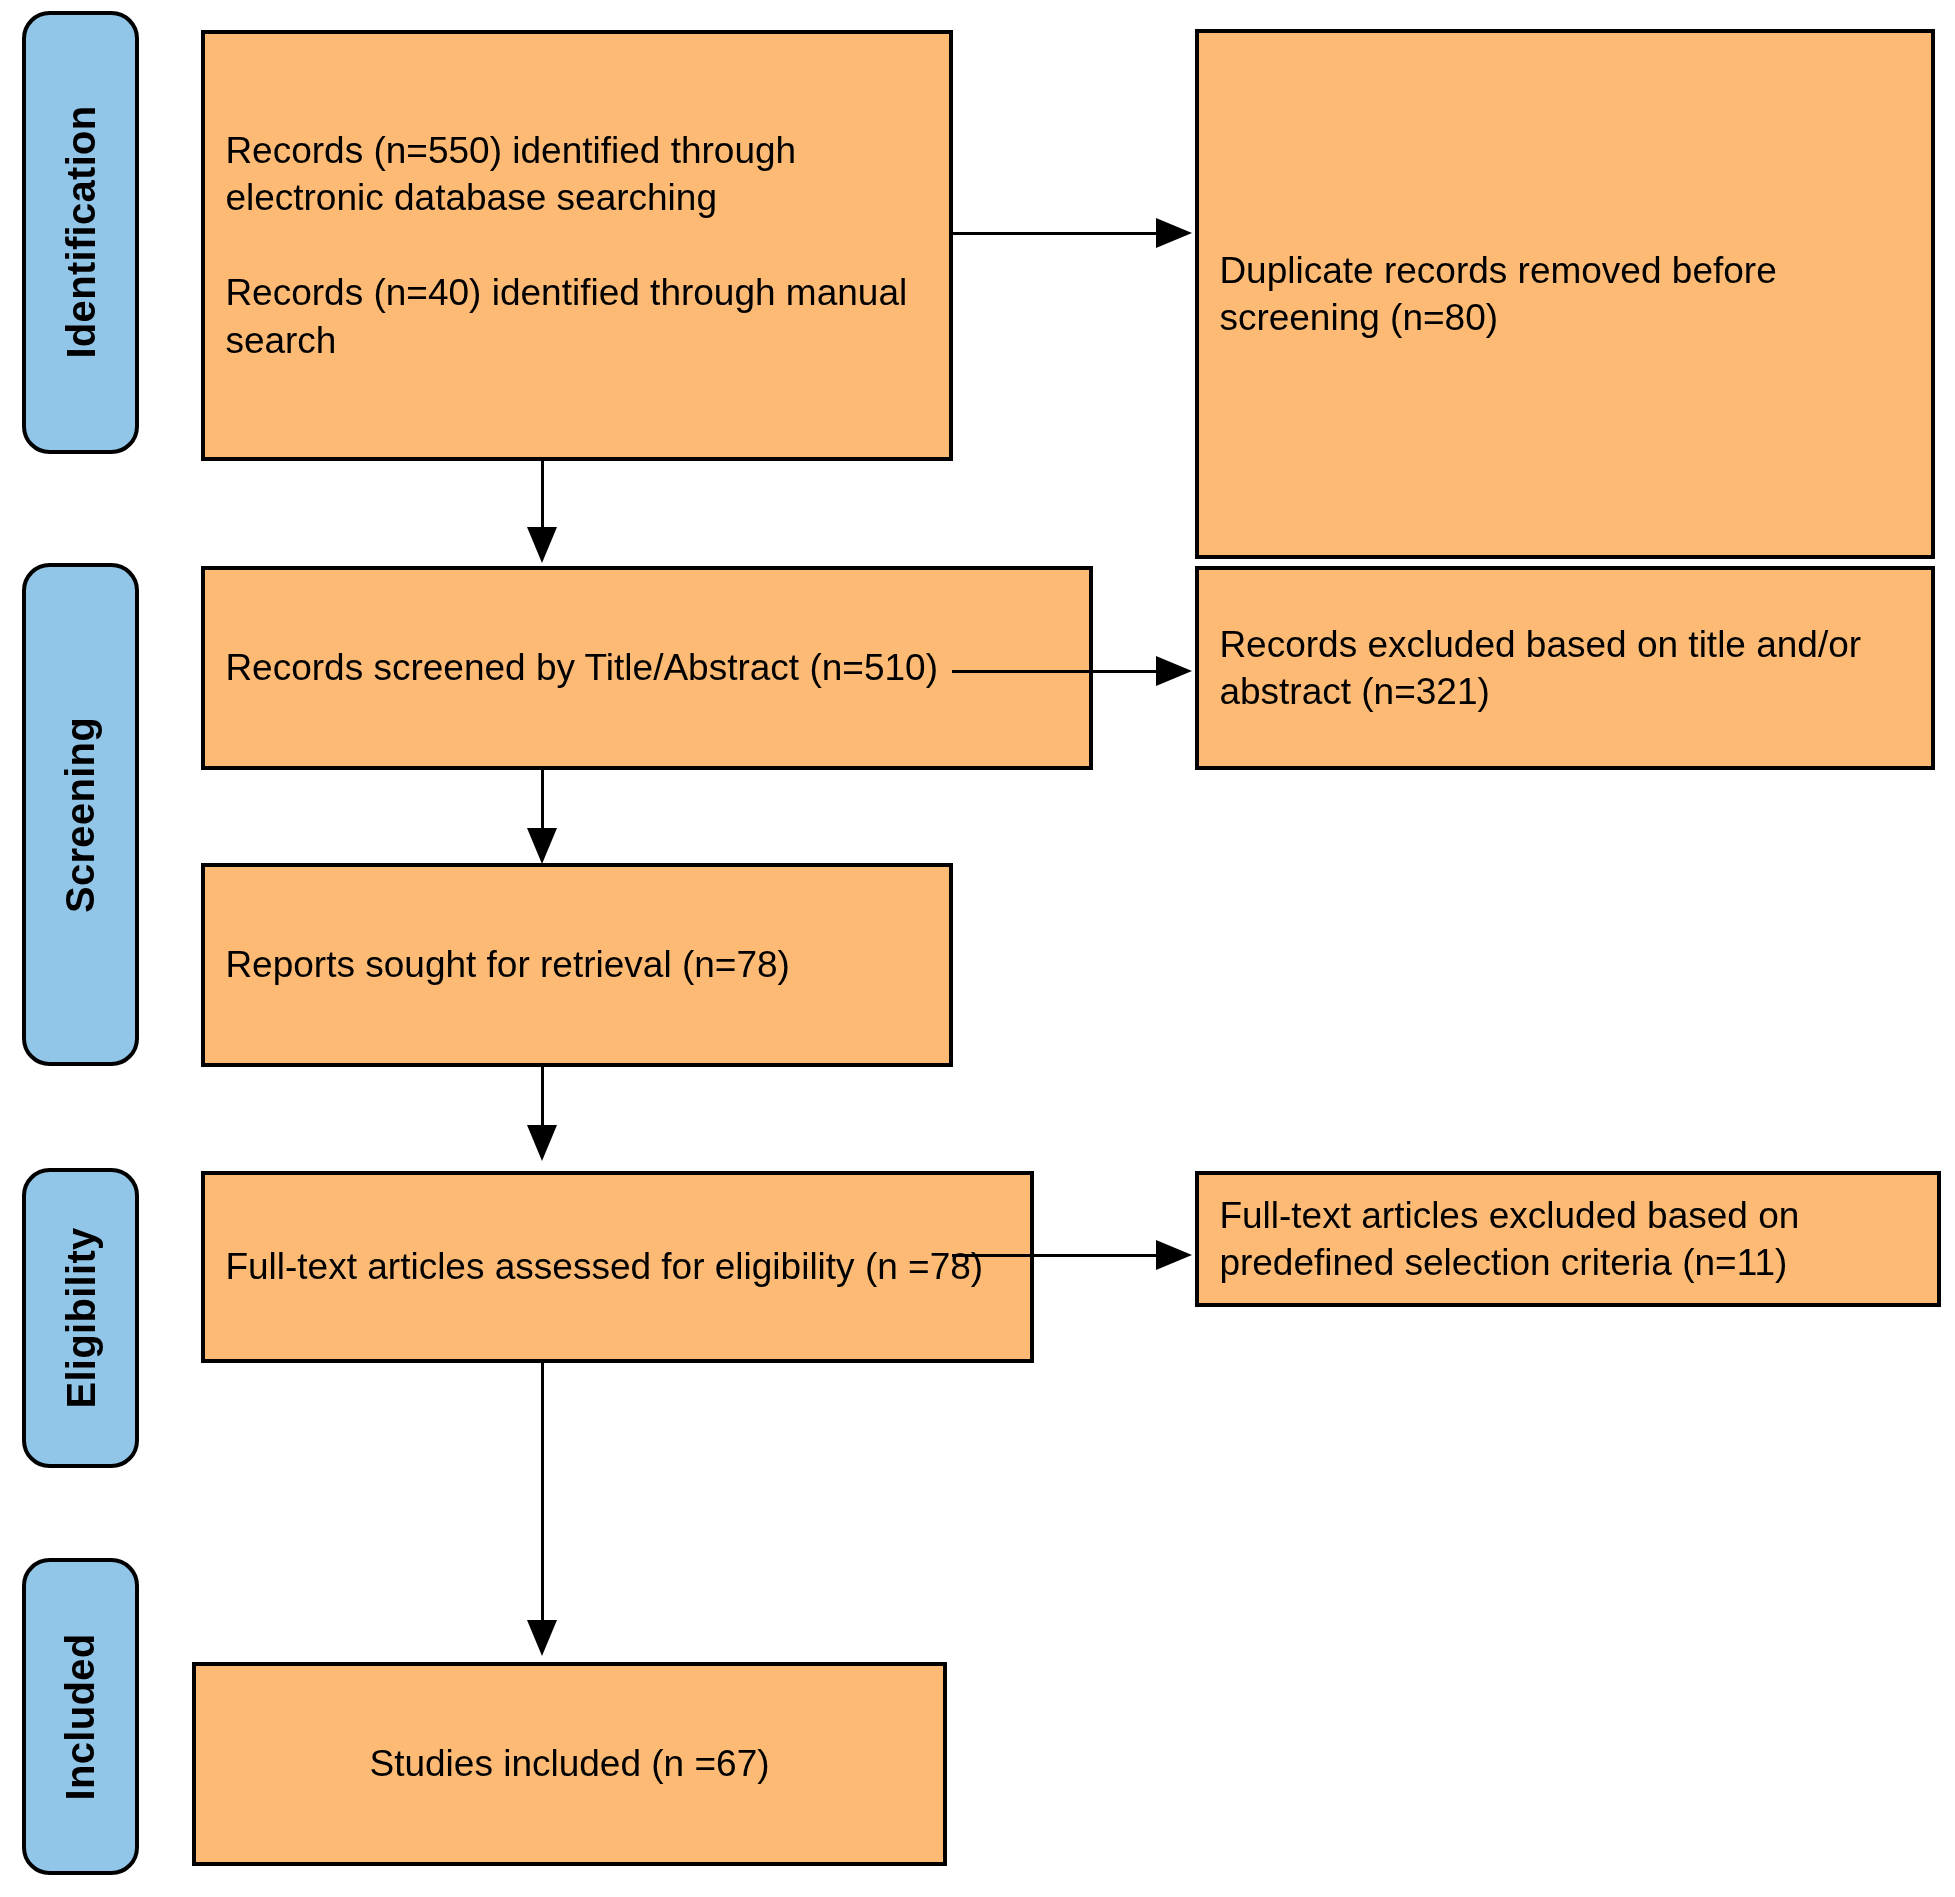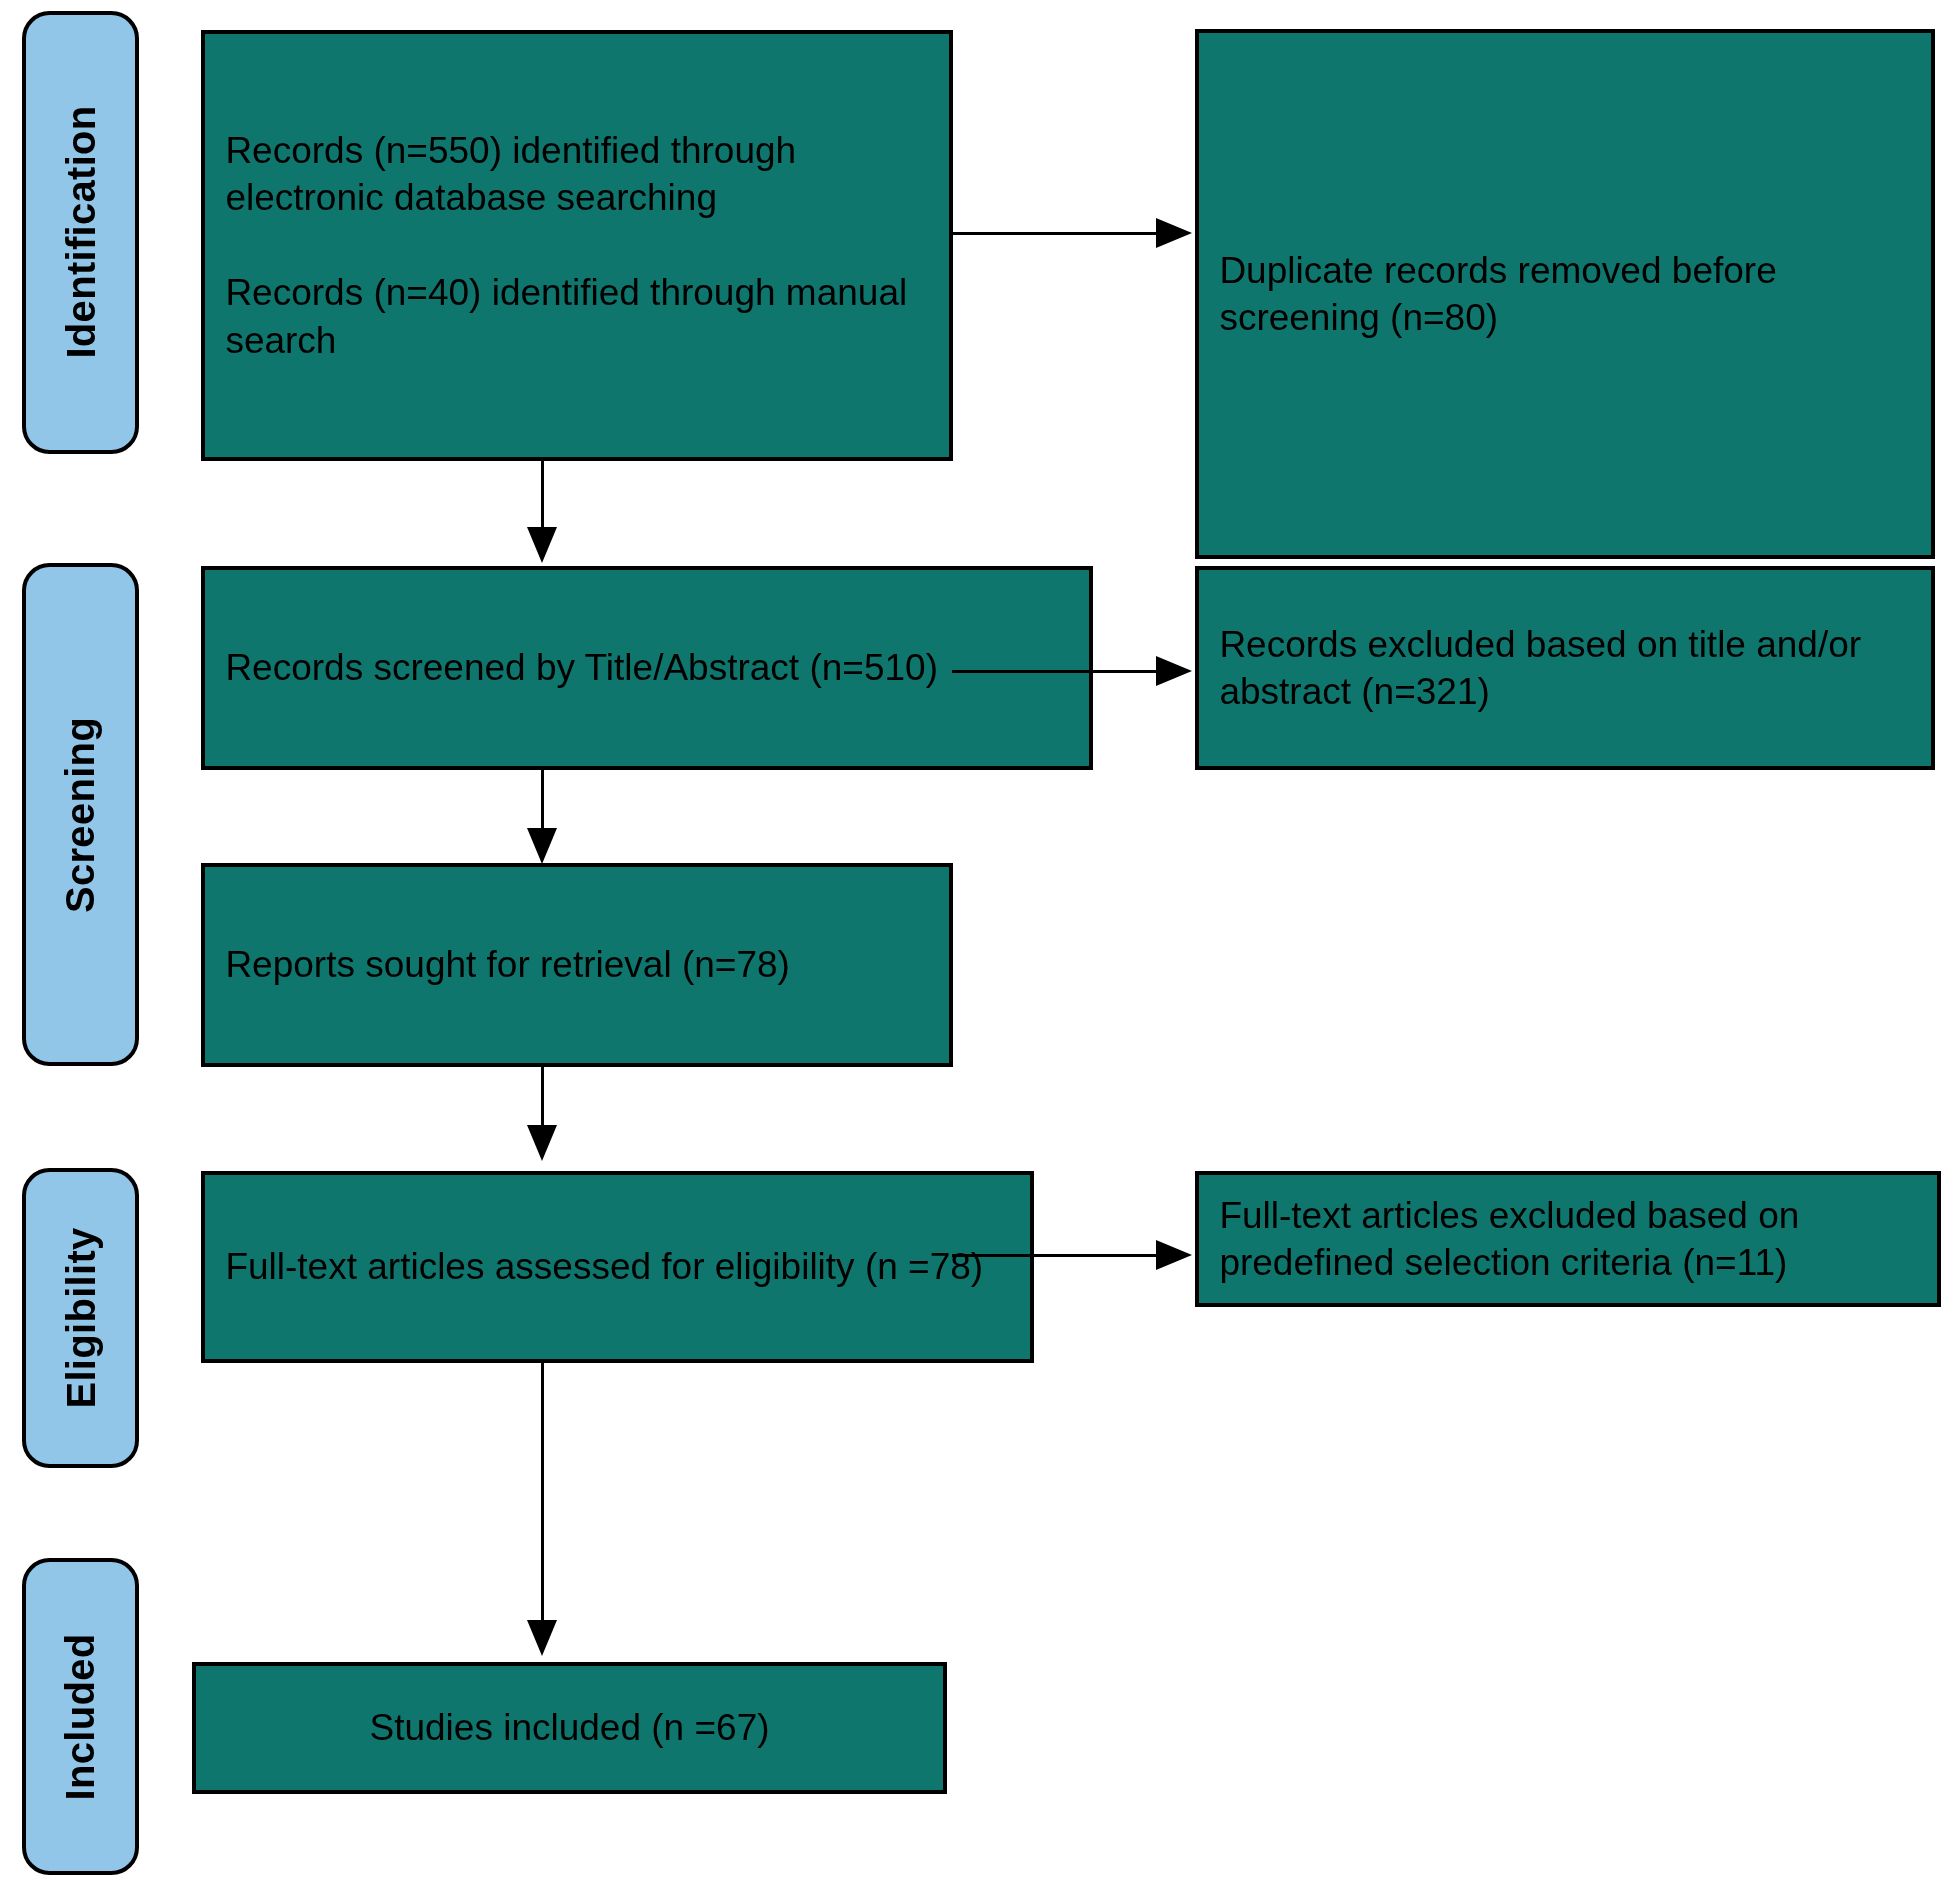--- a/index.html
+++ b/index.html
@@ -33,21 +33,21 @@
     font-weight: bold;
     font-size: 40px;
     line-height: 1;
     color: #000000;
     letter-spacing: 0.3px;
   }
 
   
   .flow-box {
     position: absolute;
-    background: #0f766e;
+    background: #fdba74;
     border: 4.2px solid #000000;
     box-sizing: border-box;
     display: flex;
     align-items: center;
   }
   .flow-box-text {
     font-size: 37px;
     line-height: 1.28;
     color: #000000;
     padding: 0 20.4px;
@@ -151,18 +151,18 @@
   <div class="flow-box" style="left:1195px; top:1171px; width:746px; height:136px;">
     <div class="flow-box-text">Full-text articles excluded based on predefined selection criteria (n=11)</div>
   </div>
 
   <div class="conn-h" style="left:952px; top:1254px; width:207px;"></div>
   <div class="arrow-right" style="left:1156px; top:1240px;"></div>
 
   <div class="conn-v" style="left:541px; top:1363px; width:3px; height:264px;"></div>
   <div class="arrow-down" style="left:527px; top:1620px;"></div>
 
-  <div class="flow-box" style="left:192px; top:1662px; width:755px; height:132px;">
+  <div class="flow-box" style="left:192px; top:1662px; width:755px; height:204px;">
     <div class="flow-box-text centered">Studies included (n =67)</div>
   </div>
 
 </div>
 
 
 </body></html>

